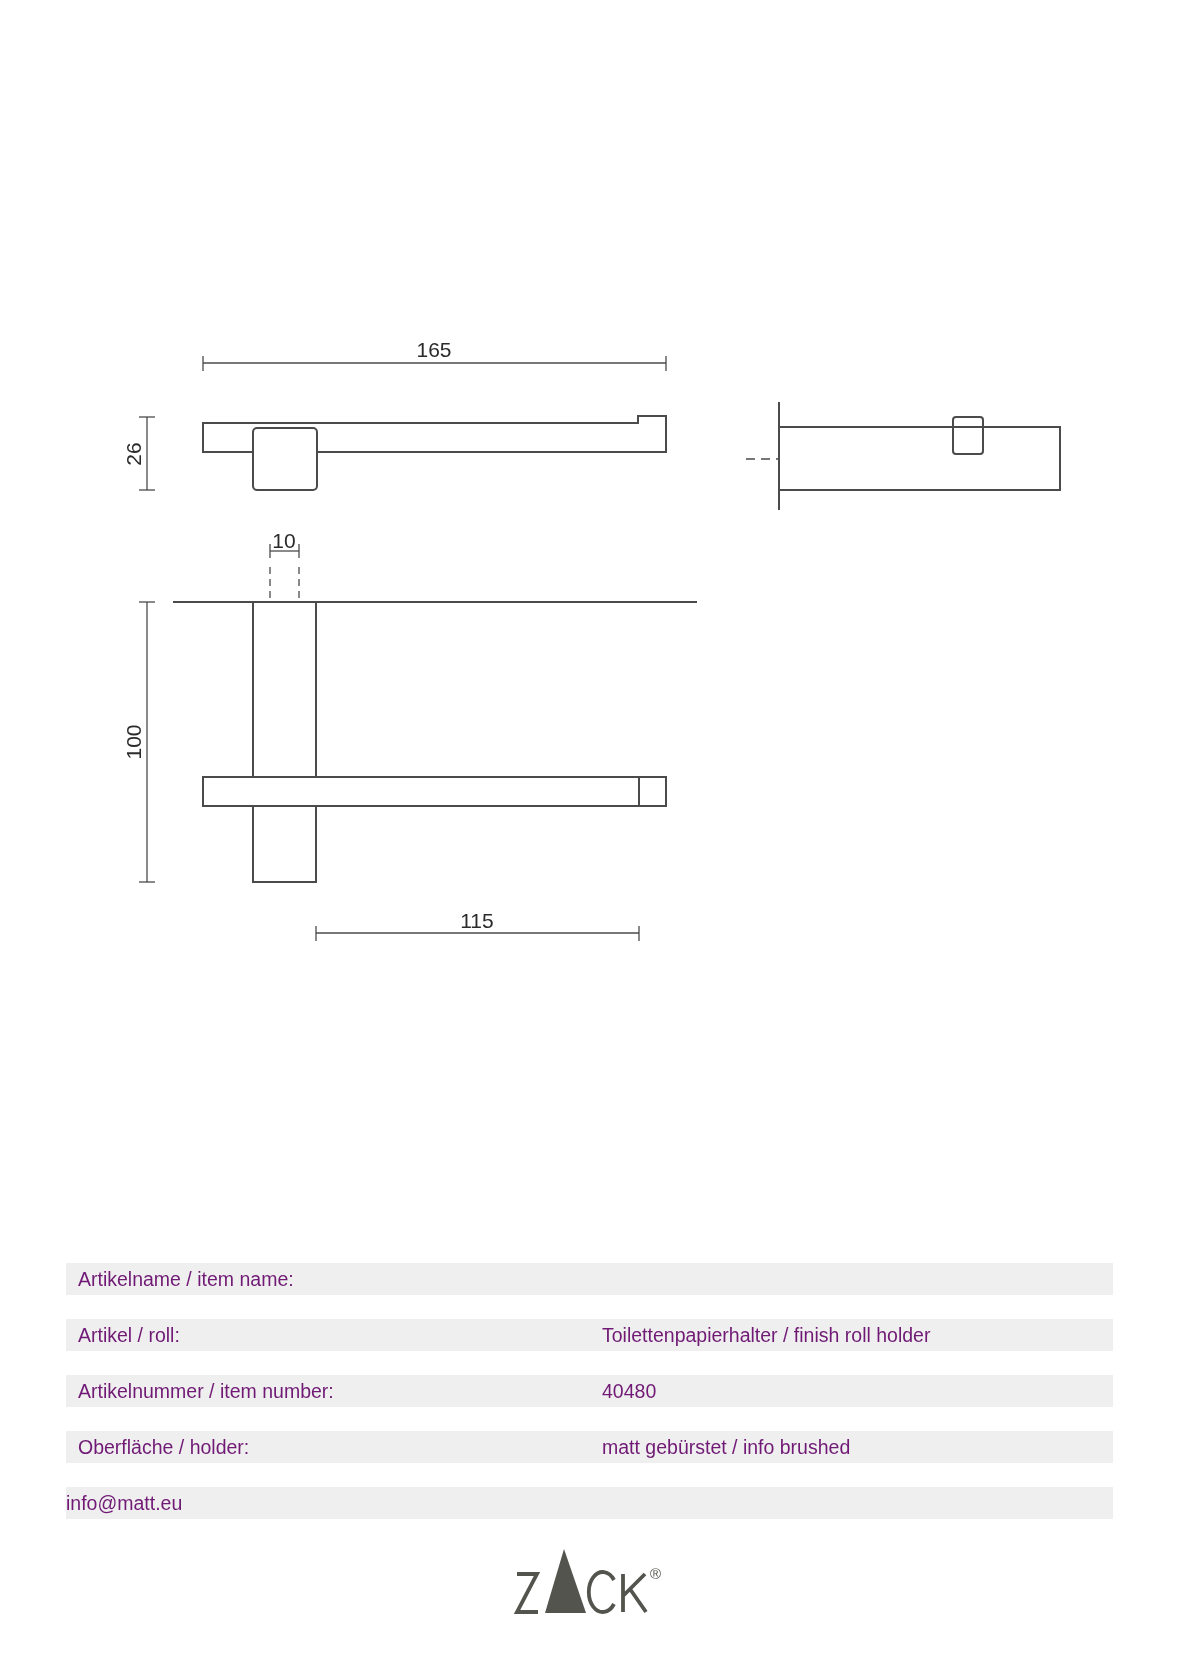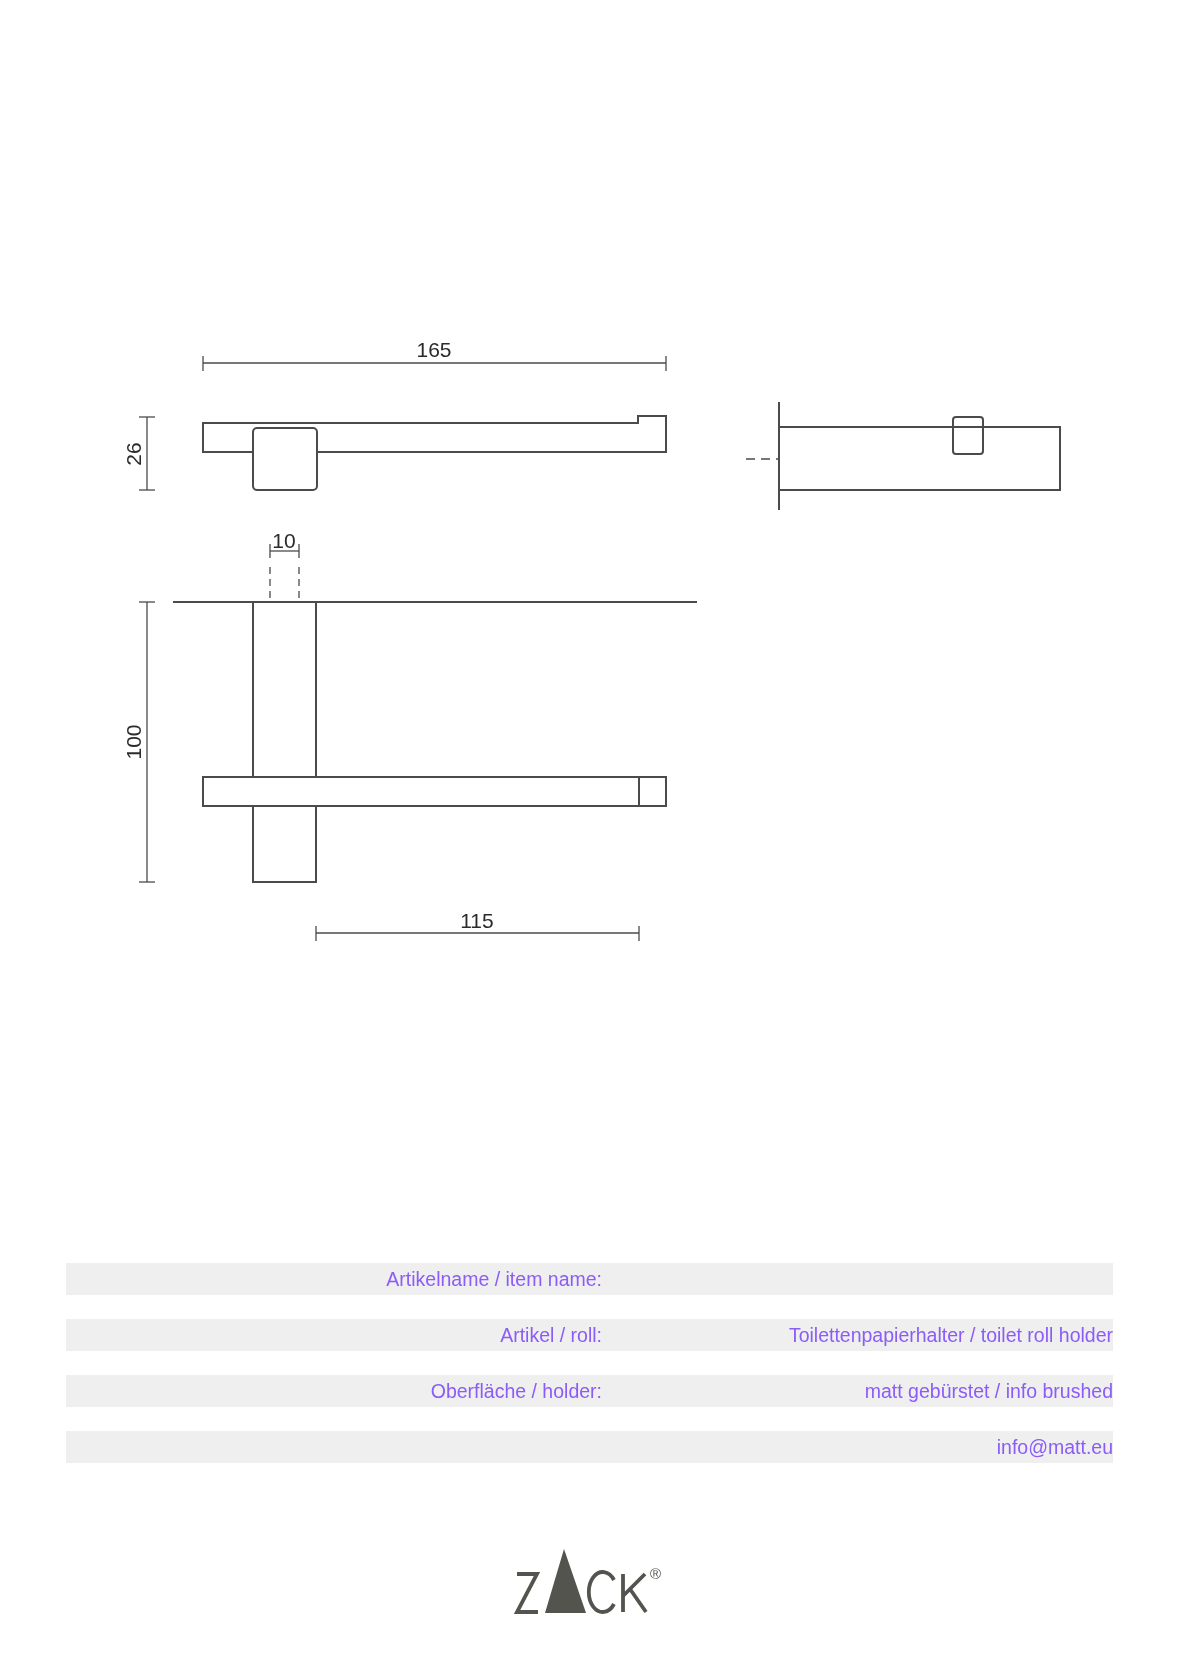--- a/index.html
+++ b/index.html
@@ -3,21 +3,20 @@
 <meta charset="utf-8">
 <style>
   html,body{margin:0;padding:0;background:#ffffff;}
   .page{
     position:relative;
     width:1180px;
     height:1668px;
     background:#ffffff;
     font-family:"Liberation Sans", sans-serif;
     overflow:hidden;
-    text-align:right;
   }
   svg.drawing{position:absolute;left:0;top:0;}
   svg .obj{fill:#ffffff;stroke:#4b4b4b;stroke-width:2;}
   svg .objline{fill:none;stroke:#4b4b4b;stroke-width:2;}
   svg .dim{stroke:#4b4b4b;stroke-width:1.3;}
   svg .hidden-edge{stroke:#4b4b4b;stroke-width:1.3;}
   svg text.dimtext{
     font-family:"Liberation Sans", sans-serif;
     font-size:21px;
     fill:#2b2b2b;
@@ -28,21 +27,21 @@
     top:1263px;
     width:1047px;
   }
   .spec-row{
     height:32px;
     margin-bottom:24px;
     background:#efefef;
     display:flex;
     align-items:center;
     font-size:19.5px;
-    color:#8b5cf6;
+    color:#701a75;
     white-space:nowrap;
   }
   .spec-label{
     flex:0 0 536px;
     box-sizing:border-box;
     padding-left:12px;
   }
   .spec-value{flex:1;}
   .logo{
     position:absolute;
@@ -115,21 +114,25 @@
       <text class="dimtext" x="477" y="928" text-anchor="middle">115</text>
     </g>
   </svg>
 
   <div class="spec-table">
     <div class="spec-row">
       <span class="spec-label">Artikelname / item name:</span>
     </div>
     <div class="spec-row">
       <span class="spec-label">Artikel / roll:</span>
-      <span class="spec-value">Toilettenpapierhalter / toilet roll holder</span>
+      <span class="spec-value">Toilettenpapierhalter / finish roll holder</span>
+    </div>
+    <div class="spec-row">
+      <span class="spec-label">Artikelnummer / item number:</span>
+      <span class="spec-value">40480</span>
     </div>
     <div class="spec-row">
       <span class="spec-label">Oberfläche / holder:</span>
       <span class="spec-value">matt gebürstet / info brushed</span>
     </div>
     <div class="spec-row">
       <span class="spec-value">info@matt.eu</span>
     </div>
   </div>
 

